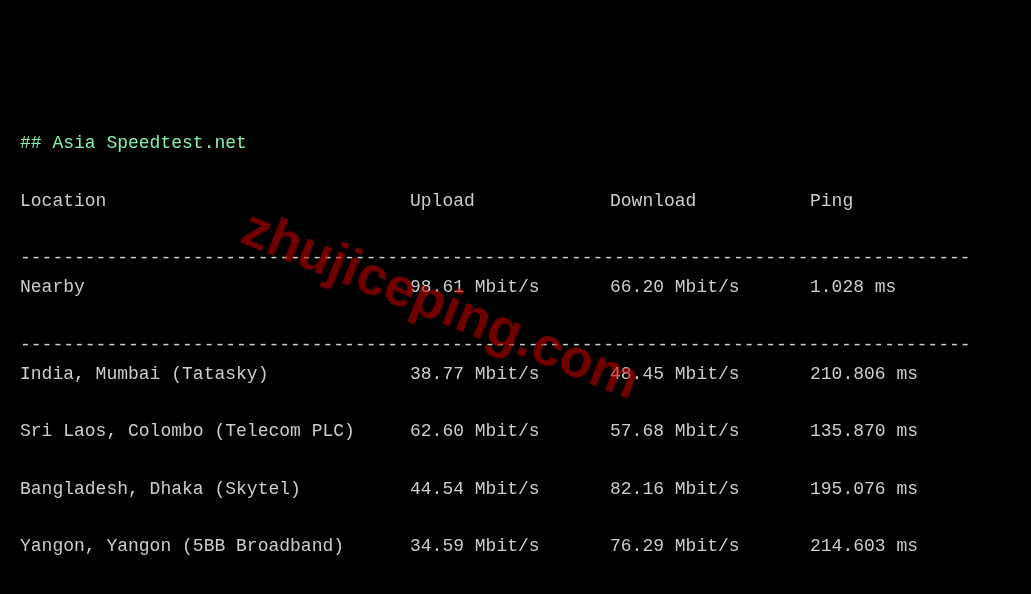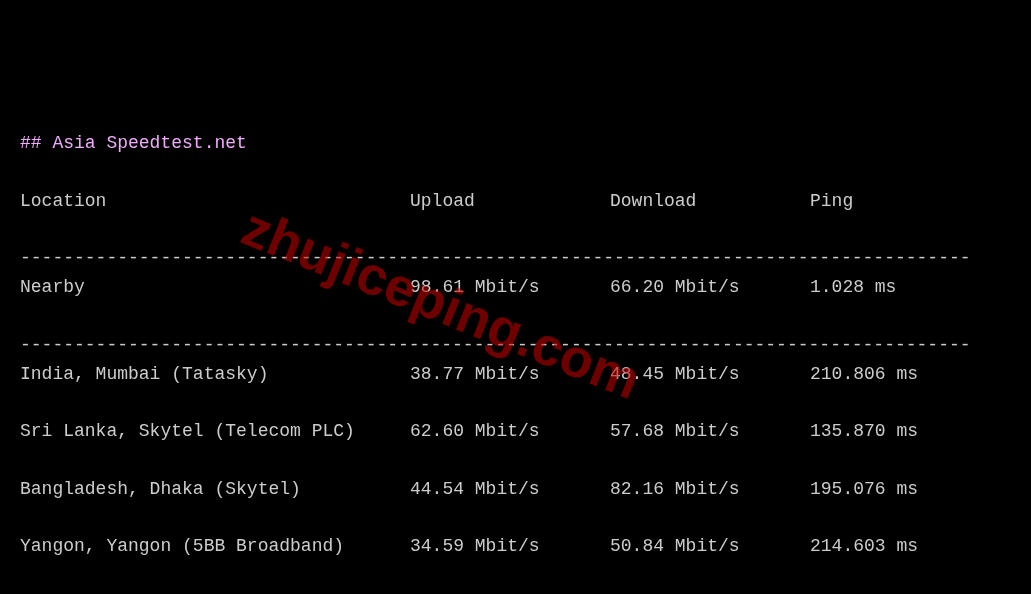--- a/index.html
+++ b/index.html
@@ -10,21 +10,21 @@
       font-family: "Consolas", "Monaco", "Courier New", monospace;
       font-size: 18px;
       line-height: 1.6;
       white-space: pre;
       width: 1031px;
       height: 594px;
       box-sizing: border-box;
       position: relative;
     }
     .title {
-      color: #f0abfc;
+      color: #86efac;
       font-weight: normal;
     }
     .row {
       display: block;
     }
     .cell-loc   { display: inline-block; width: 390px; }
     .cell-up    { display: inline-block; width: 200px; }
     .cell-dl    { display: inline-block; width: 200px; }
     .cell-ping  { display: inline-block; }
     .divider {
@@ -49,23 +49,23 @@
 
 
 
 <span class="title">## Asia Speedtest.net</span>
 
 <span class="row"><span class="cell-loc">Location</span><span class="cell-up">Upload</span><span class="cell-dl">Download</span><span class="cell-ping">Ping</span></span>
 <span class="divider">----------------------------------------------------------------------------------------</span>
 <span class="row"><span class="cell-loc">Nearby</span><span class="cell-up">98.61 Mbit/s</span><span class="cell-dl">66.20 Mbit/s</span><span class="cell-ping">1.028 ms</span></span>
 <span class="divider">----------------------------------------------------------------------------------------</span>
 <span class="row"><span class="cell-loc">India, Mumbai (Tatasky)</span><span class="cell-up">38.77 Mbit/s</span><span class="cell-dl">48.45 Mbit/s</span><span class="cell-ping">210.806 ms</span></span>
-<span class="row"><span class="cell-loc">Sri Lanka, Skytel (Telecom PLC)</span><span class="cell-up">62.60 Mbit/s</span><span class="cell-dl">57.68 Mbit/s</span><span class="cell-ping">135.870 ms</span></span>
+<span class="row"><span class="cell-loc">Sri Laos, Colombo (Telecom PLC)</span><span class="cell-up">62.60 Mbit/s</span><span class="cell-dl">57.68 Mbit/s</span><span class="cell-ping">135.870 ms</span></span>
 <span class="row"><span class="cell-loc">Bangladesh, Dhaka (Skytel)</span><span class="cell-up">44.54 Mbit/s</span><span class="cell-dl">82.16 Mbit/s</span><span class="cell-ping">195.076 ms</span></span>
-<span class="row"><span class="cell-loc">Yangon, Yangon (5BB Broadband)</span><span class="cell-up">34.59 Mbit/s</span><span class="cell-dl">50.84 Mbit/s</span><span class="cell-ping">214.603 ms</span></span>
+<span class="row"><span class="cell-loc">Yangon, Yangon (5BB Broadband)</span><span class="cell-up">34.59 Mbit/s</span><span class="cell-dl">76.29 Mbit/s</span><span class="cell-ping">214.603 ms</span></span>
 <span class="row"><span class="cell-loc">Laos, Vientaine (Mangkone)</span><span class="cell-up">36.16 Mbit/s</span><span class="cell-dl">49.37 Mbit/s</span><span class="cell-ping">188.509 ms</span></span>
 
 
 
 
 
 
 
 
 

